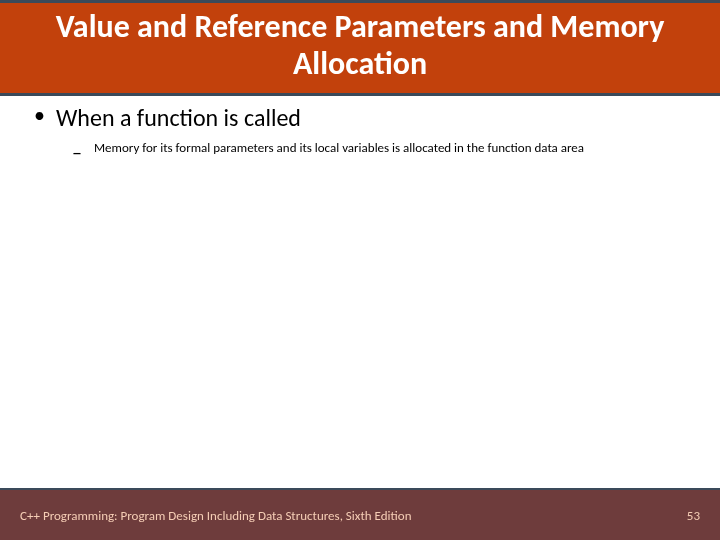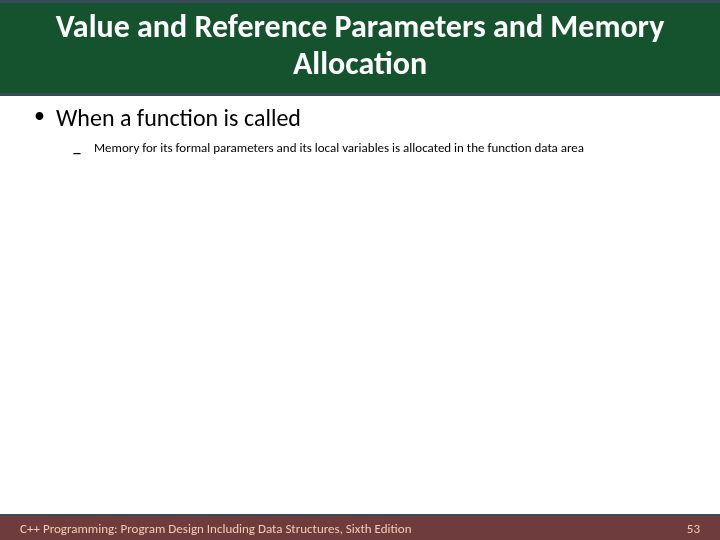--- a/index.html
+++ b/index.html
@@ -4,21 +4,21 @@
 <style>
   * { margin: 0; padding: 0; box-sizing: border-box; }
   html, body { width: 720px; height: 540px; overflow: hidden; }
   body {
     font-family: Calibri, "Segoe UI", Arial, sans-serif;
     background: #ffffff;
     color: #000000;
     position: relative;
   }
   .title-bar {
-    background: #14532d;
+    background: #c2410c;
     border-top: 3px solid #3a4a5a;
     border-bottom: 3px solid #3a4a5a;
     padding: 6px 20px 10px 20px;
     text-align: center;
   }
   .title-bar h1 {
     color: #ffffff;
     font-size: 32px;
     font-weight: 700;
     line-height: 1.15;
@@ -64,21 +64,21 @@
     left: 6px;
     top: 0;
     font-size: 20px;
     color: #000000;
   }
   .footer {
     position: absolute;
     left: 0;
     right: 0;
     bottom: 0;
-    height: 26px;
+    height: 52px;
     background: #6e3c3c;
     color: #f5cdb5;
     display: flex;
     align-items: center;
     justify-content: space-between;
     padding: 0 20px;
     font-size: 13px;
     border-top: 2px solid #3a4a5a;
   }
   .footer .left {

